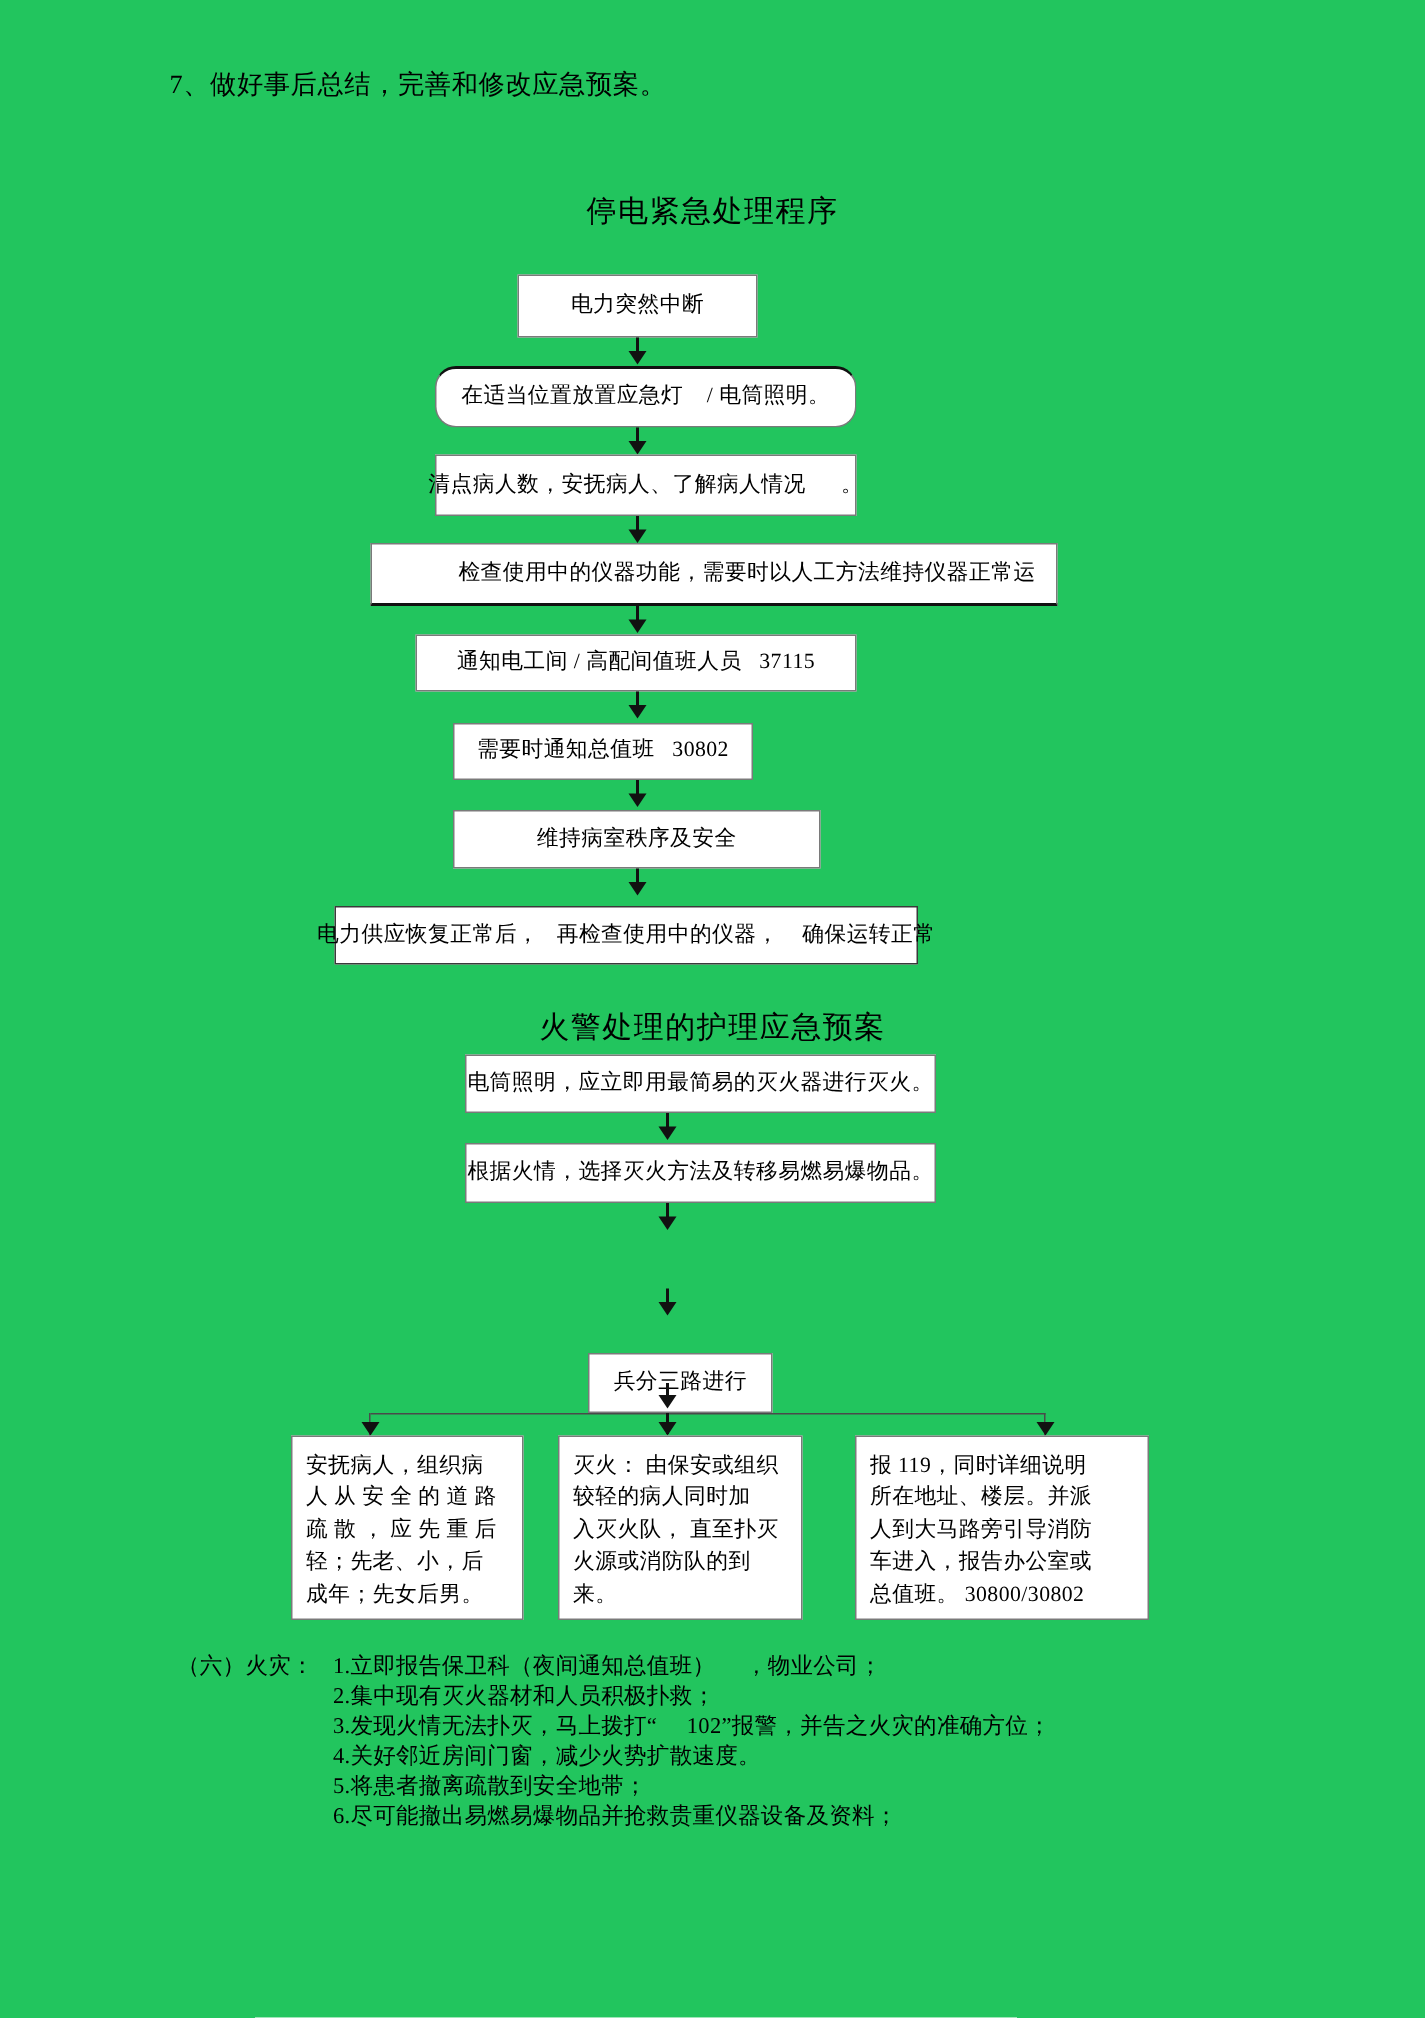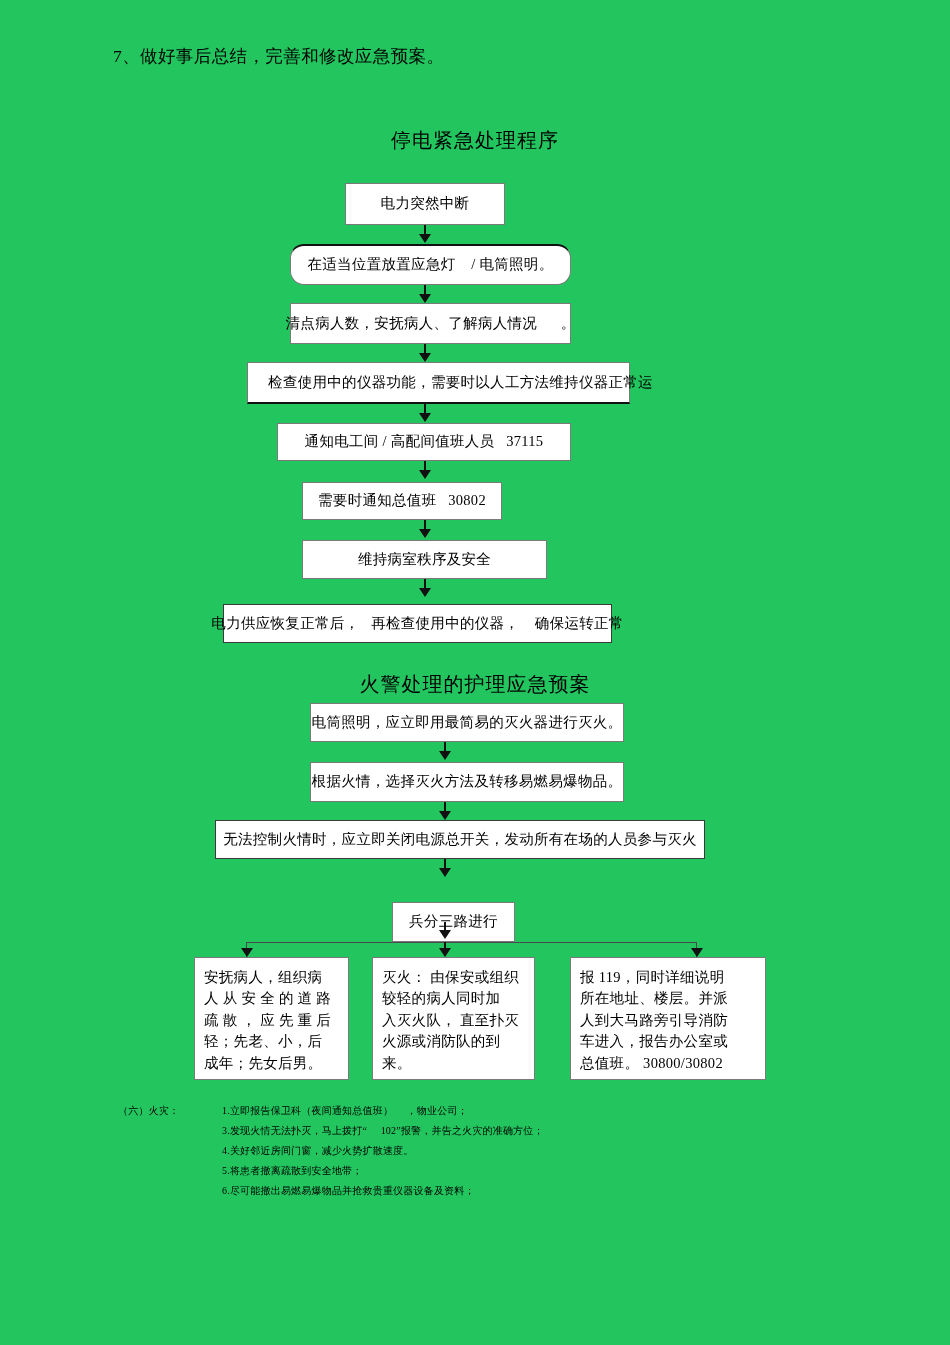--- a/index.html
+++ b/index.html
@@ -92,21 +92,21 @@
     border-left: 6px solid transparent;
     border-right: 6px solid transparent;
     border-top: 9px solid #111;
   }
 
   
   #bottom-block {
     position: absolute;
     left: 118px;
     top: 1101px;
-    font-size: 10px;
+    font-size: 15px;
     line-height: 20px;
     letter-spacing: 0.2px;
   }
   #bottom-block .row { display: flex; white-space: pre; }
   #bottom-block .lead { width: 104px; flex: 0 0 104px; }
   #bottom-block .item { white-space: pre; }
 </style>
 </head>
 <body>
 
@@ -127,21 +127,21 @@
   </div>
   <div class="vline" style="left:424px; top:285px; height:13px;"></div>
   <div class="arrow" style="left:419px; top:294px;"></div>
 
   <div class="fbox" style="left:290px; top:303px; width:281px; height:41px;">
     <span class="txt">清点病人数，安抚病人、了解病人情况      。</span>
   </div>
   <div class="vline" style="left:424px; top:344px; height:13px;"></div>
   <div class="arrow" style="left:419px; top:353px;"></div>
 
-  <div class="fbox thick-bottom" style="left:247px; top:362px; width:383px; height:42px;padding-left:44px;">
+  <div class="fbox thick-bottom" style="left:247px; top:362px; width:458px; height:42px;padding-left:44px;">
     <span class="txt">检查使用中的仪器功能，需要时以人工方法维持仪器正常运</span>
   </div>
   <div class="vline" style="left:424px; top:404px; height:13px;"></div>
   <div class="arrow" style="left:419px; top:413px;"></div>
 
   <div class="fbox" style="left:277px; top:423px; width:294px; height:38px;">
     <span class="txt">通知电工间 / 高配间值班人员   37115</span>
   </div>
   <div class="vline" style="left:424px; top:461px; height:13px;"></div>
   <div class="arrow" style="left:419px; top:470px;"></div>
@@ -169,23 +169,20 @@
   </div>
   <div class="vline" style="left:444px; top:742px; height:13px;"></div>
   <div class="arrow" style="left:439px; top:751px;"></div>
 
   <div class="fbox" style="left:310px; top:762px; width:314px; height:40px;">
     <span class="txt">根据火情，选择灭火方法及转移易燃易爆物品。</span>
   </div>
   <div class="vline" style="left:444px; top:802px; height:13px;"></div>
   <div class="arrow" style="left:439px; top:811px;"></div>
 
-  <div class="fbox darker" style="left:215px; top:820px; width:490px; height:39px;">
-    <span class="txt">无法控制火情时，应立即关闭电源总开关，发动所有在场的人员参与灭火</span>
-  </div>
   <div class="vline" style="left:444px; top:859px; height:13px;"></div>
   <div class="arrow" style="left:439px; top:868px;"></div>
 
   <div class="fbox" style="left:392px; top:882px; width:123px; height:40px;margin-top:20px;">
     <span class="txt">兵分三路进行</span>
   </div>
   <div class="vline" style="left:444px; top:922px; height:11px;"></div>
   <div class="arrow" style="left:439px; top:930px;"></div>
 
   <div class="hline" style="left:247px; top:942px; width:450px;"></div>
@@ -218,20 +215,21 @@
 总值班。  30800/30802</span>
   </div>
 
   <div id="bottom-block">
     <div class="row">
       <span class="lead">（六）火灾：</span>
       <span class="item">1.立即报告保卫科（夜间通知总值班）     ，物业公司；</span>
     </div>
     <div class="row">
       <span class="lead"></span>
+      <span class="item">2.集中现有灭火器材和人员积极扑救；</span>
     </div>
     <div class="row">
       <span class="lead"></span>
       <span class="item">3.发现火情无法扑灭，马上拨打“     102”报警，并告之火灾的准确方位；</span>
     </div>
     <div class="row">
       <span class="lead"></span>
       <span class="item">4.关好邻近房间门窗，减少火势扩散速度。</span>
     </div>
     <div class="row">

